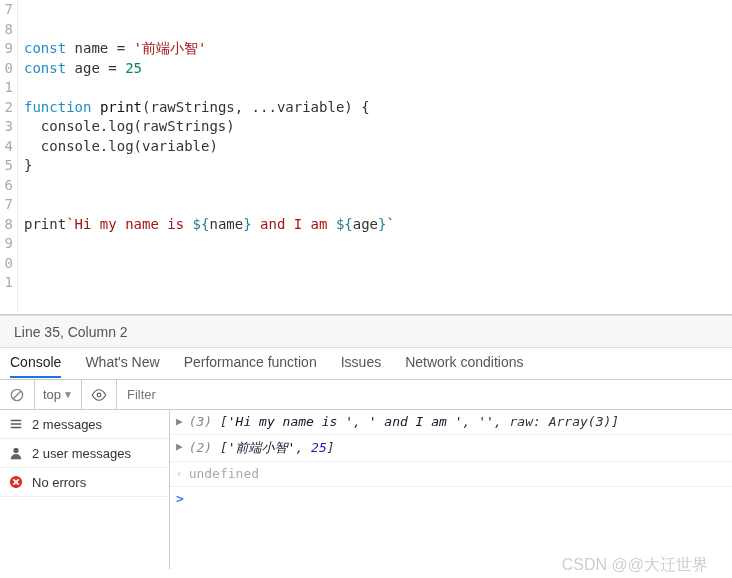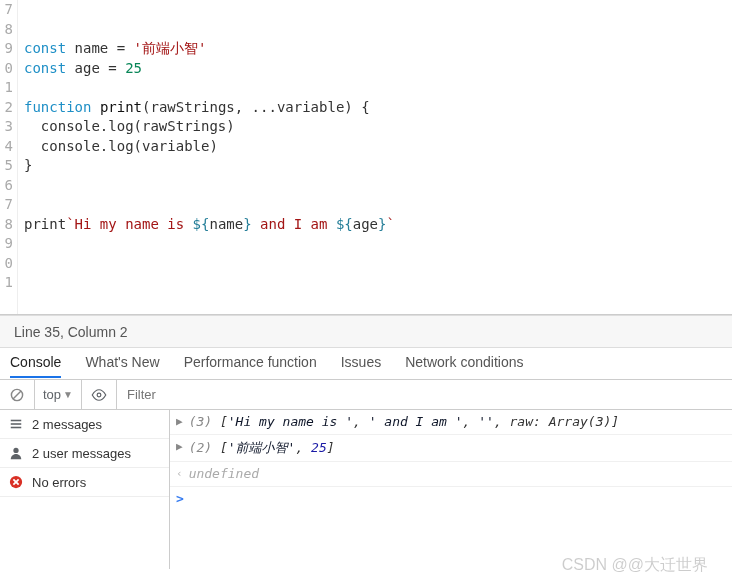--- a/index.html
+++ b/index.html
@@ -28,21 +28,21 @@
 .sidebar .row { display: flex; align-items: center; gap: 8px; padding: 6px 8px; border-bottom: 1px solid #eee; cursor: pointer; }
 .sidebar .icon { width: 16px; height: 16px; }
 .console { flex: 1; font-family: Consolas, Menlo, monospace; font-size: 13px; overflow: hidden; }
 .console .entry { padding: 4px 6px; border-bottom: 1px solid #f0f0f0; display: flex; align-items: flex-start; gap: 6px; }
 .console .tri { color: #888; font-size: 11px; line-height: 16px; user-select: none; }
 .console .content { flex: 1; }
 .console .it { font-style: italic; }
 .console .num2 { color: #1a1aa6; font-style: italic; }
 .console .str2 { color: #0f172a; font-style: italic; }
 .console .gray { color: #888; font-style: italic; }
-.console .ret { color: #aaa; font-style: italic; }
+.console .ret { color: #aaa; }
 .console .prompt { color: #367cf1; font-weight: bold; padding: 4px 6px; }
 .watermark { position: absolute; right: 24px; bottom: 2px; color: rgba(0,0,0,0.2); font-size: 16px; font-family: sans-serif; pointer-events: none; }
 .dropdown-caret { font-size: 10px; margin-left: 2px; color: #888; }
 </style>
 </head>
 <body>
 
 <div class="editor">
   <div class="gutter" id="gutter">
       <div>7</div>

